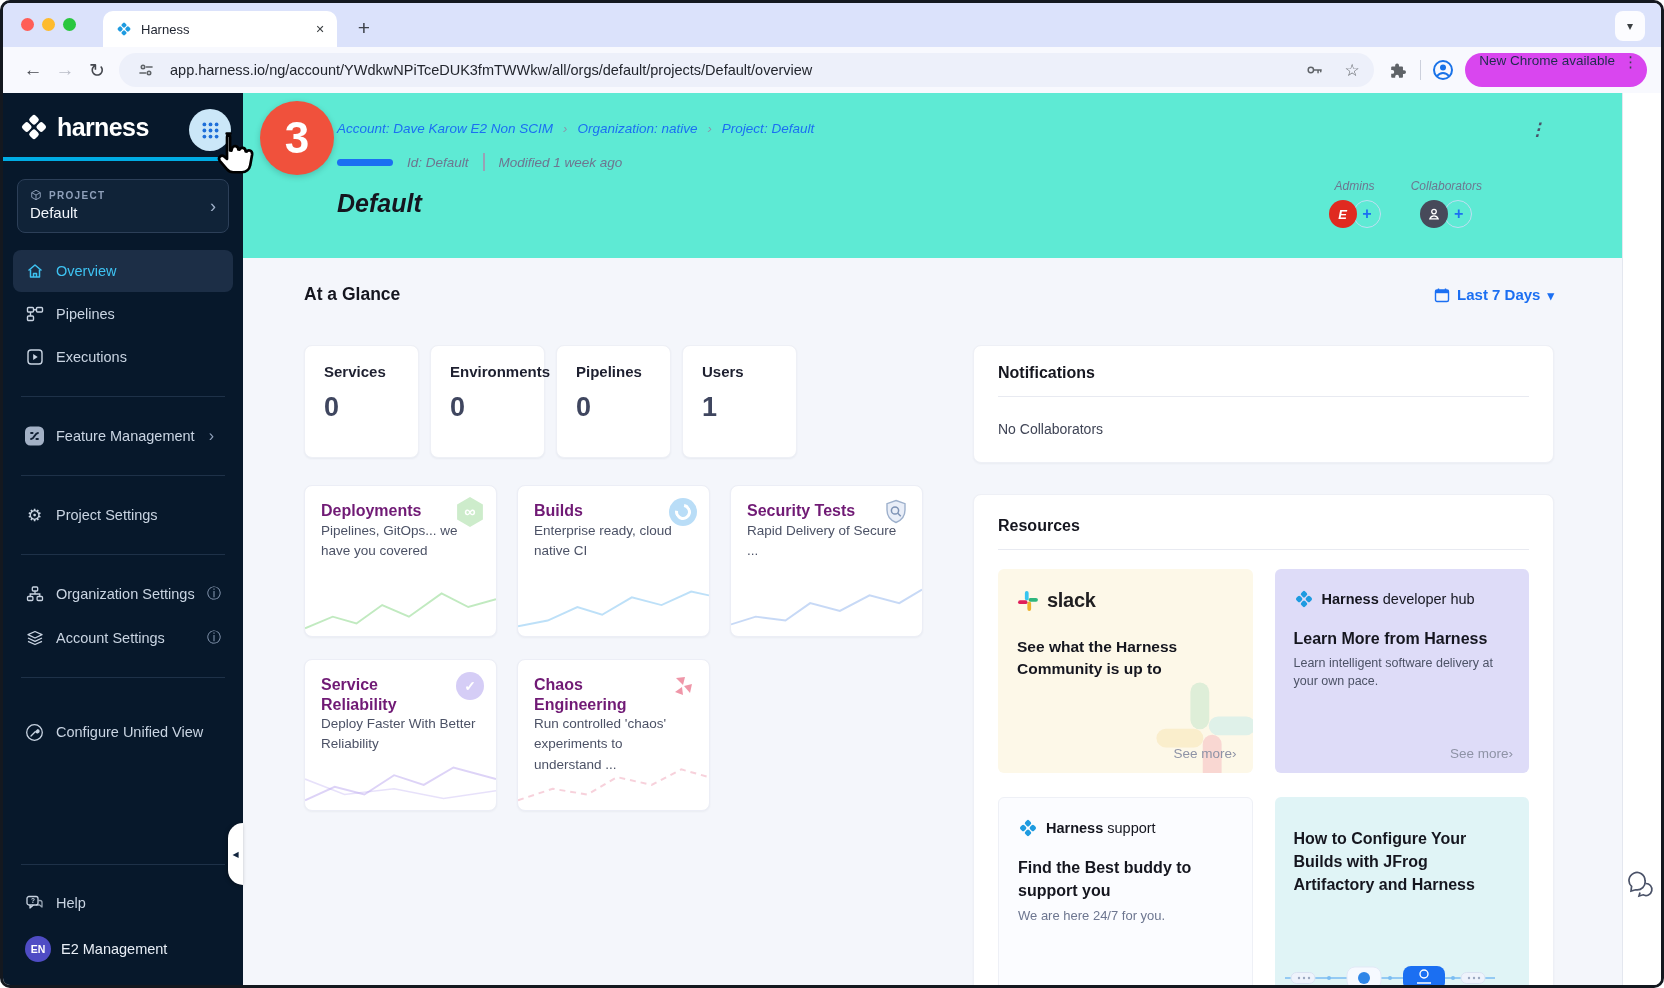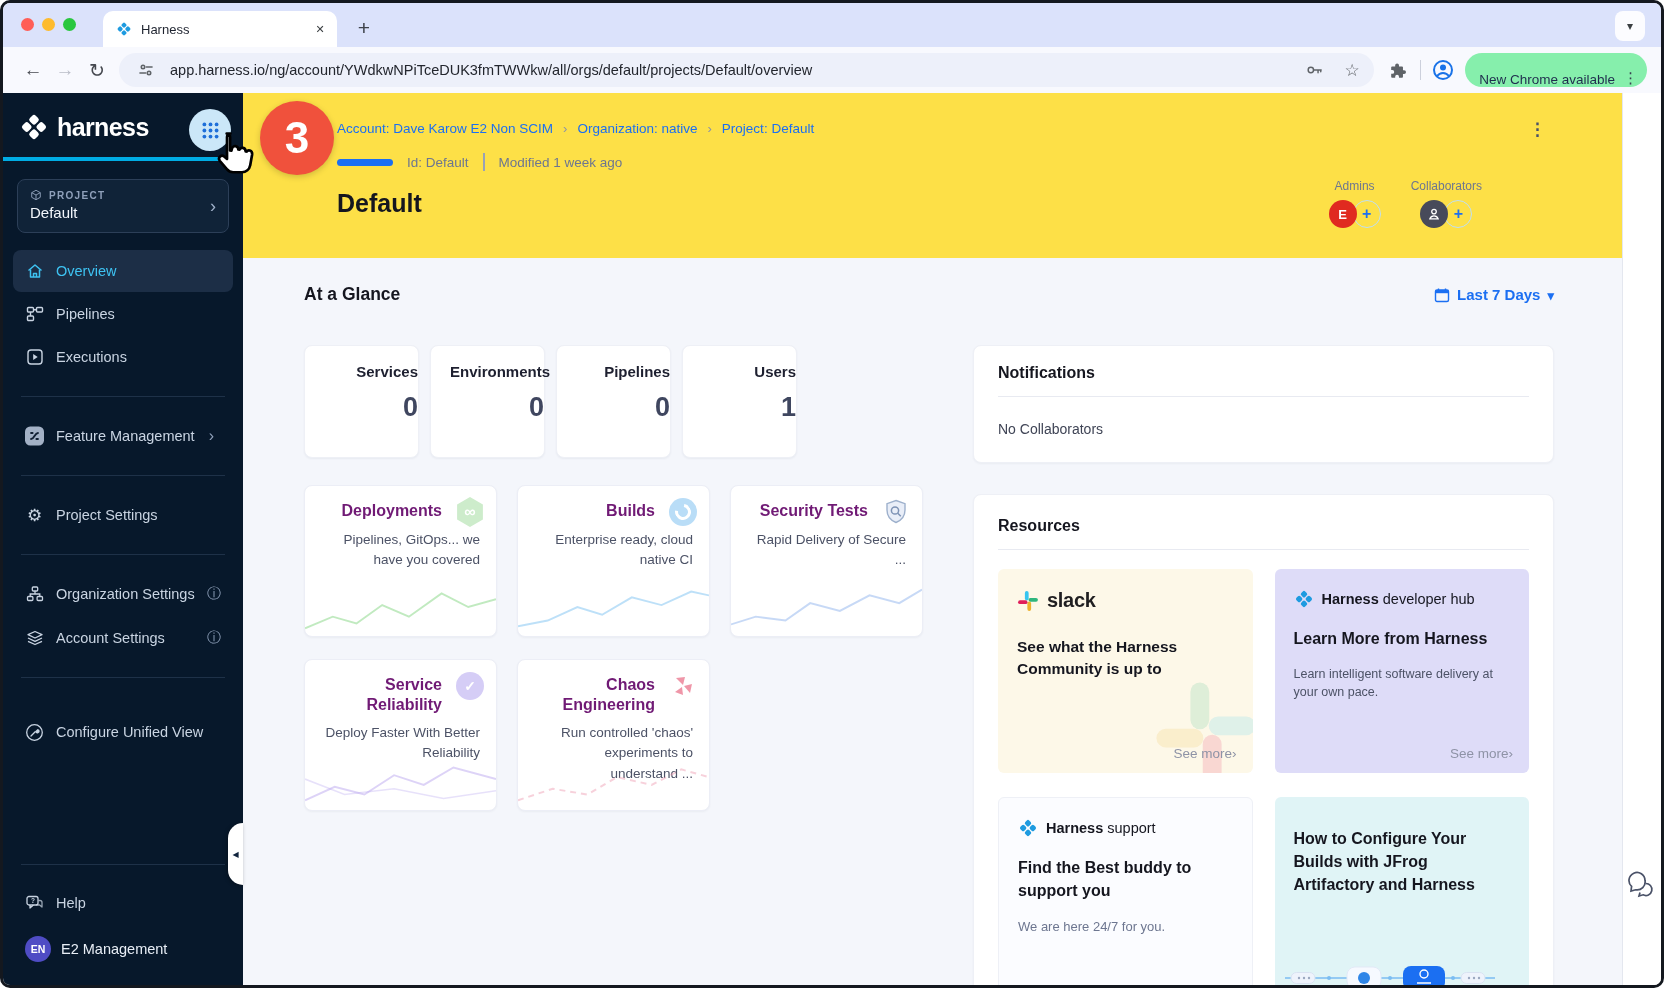--- a/index.html
+++ b/index.html
@@ -21,21 +21,21 @@
   .tabchev{position:absolute;right:16px;top:8px;width:30px;height:30px;background:#fcfcff;border-radius:8px;display:flex;align-items:center;justify-content:center;color:#3c4043;font-size:12px;}
   .tabchev::before{content:"▾";}
   .toolbar{height:46px;background:#f8f9fe;display:flex;align-items:center;padding:0 14px 0 14px;flex:none;}
   .tbtn{width:32px;height:32px;display:flex;align-items:center;justify-content:center;border-radius:50%;font-size:19px;color:#45484f;flex:none;}
   .tbtn.fwd{color:#b9bcc7;}
   .urlbar{flex:1;height:34px;background:#edf0fa;border-radius:17px;margin:0 10px 0 6px;display:flex;align-items:center;gap:10px;padding:0 8px 0 13px;min-width:0;}
   .urltext{font-size:14.5px;color:#23262e;flex:1;white-space:nowrap;overflow:hidden;}
   .ubtn{width:28px;height:28px;display:flex;align-items:center;justify-content:center;flex:none;color:#5f6368;}
   .star::before{content:"☆";font-size:17px;}
   .vsep{width:1px;height:20px;background:#ccd0dc;margin:0 8px;flex:none;}
-  .chromepill{height:34px;background:#86efac;border-radius:17px;display:flex;align-items:flex-end;gap:8px;padding:0 9px 0 14px;font-size:13.5px;color:#1f2c4d;font-weight:500;flex:none;}
+  .chromepill{height:34px;background:#d946ef;border-radius:17px;display:flex;align-items:flex-start;gap:8px;padding:0 9px 0 14px;font-size:13.5px;color:#1f2c4d;font-weight:500;flex:none;}
   .kebab::before{content:"⋮";font-size:15px;color:#394150;}
 
   
   .app{flex:1;display:flex;min-height:0;}
   .sidebar{width:240px;background:#07182b;flex:none;position:relative;display:flex;flex-direction:column;color:#c9d4e2;}
   .brand{display:flex;align-items:center;gap:8px;padding:19px 16px 15px;}
   .brandname{font-size:25px;font-weight:700;color:#fff;letter-spacing:-0.6px;}
   .modswitch{position:absolute;right:12px;top:16px;width:42px;height:42px;border-radius:50%;background:#cbe7f8;border:none;display:flex;align-items:center;justify-content:center;cursor:pointer;}
   .cyanbar{height:4px;background:#00ace4;flex:none;}
   .projsel{margin:18px 14px 2px;background:#102338;border:1px solid #2c3f58;border-radius:8px;padding:9px 12px 11px;position:relative;}
@@ -55,21 +55,21 @@
   .inforight::before{content:"ⓘ";}
   .cuv{margin-top:16px;}
   .sbottom{margin-top:auto;padding-bottom:12px;}
   .userrow{display:flex;align-items:center;gap:10px;padding:11px 22px;font-size:14.5px;color:#e8eef6;cursor:pointer;}
   .uav{width:26px;height:26px;border-radius:50%;background:#4f4cc4;color:#fff;font-size:10.5px;font-weight:700;display:flex;align-items:center;justify-content:center;flex:none;}
   .collapse{position:absolute;right:0;top:730px;width:15px;height:62px;background:#fff;border-radius:32px 0 0 32px;display:flex;align-items:center;justify-content:center;color:#10233c;font-size:8px;box-shadow:-1px 1px 4px rgba(0,0,0,.3);cursor:pointer;}
   .collapse::before{content:"◀";}
 
   
   .main{flex:1;min-width:0;display:flex;flex-direction:column;background:#f4f6fb;border-right:1px solid #e4e7ef;}
-  .pagehead{background:#fde047;padding:28px 140px 0 94px;height:165px;position:relative;flex:none;}
+  .pagehead{background:#5eead4;padding:28px 140px 0 94px;height:165px;position:relative;flex:none;font-style:italic;}
   .crumbs{display:flex;align-items:center;gap:10px;font-size:13.5px;}
   .crumb{color:#1b6ff2;text-decoration:none;cursor:pointer;}
   .csep{color:#8b93a8;font-size:13px;}
   .csep::before{content:"›";}
   .pagekebab{position:absolute;right:76px;top:26px;color:#4a5268;font-size:17px;font-weight:700;cursor:pointer;}
   .pagekebab::before{content:"⋮";}
   .idrow{margin-top:17px;display:flex;align-items:center;gap:14px;font-size:13.5px;color:#6d7690;}
   .bluepill{width:56px;height:7px;border-radius:4px;background:#1b6ff2;}
   .vdiv2{width:2px;height:18px;background:#99a1b5;}
   .titlerow{margin-top:8px;display:flex;justify-content:space-between;align-items:center;}
@@ -83,30 +83,30 @@
   .av.dark{background:#474a5a;}
   .avplus{width:28px;height:28px;border-radius:50%;border:1.5px solid #bfdff2;margin-left:-4px;display:flex;align-items:center;justify-content:center;color:#1b6ff2;cursor:pointer;}
   .avplus::before{content:"+";font-size:16px;font-weight:700;}
 
   .content{flex:1;min-height:0;overflow:hidden;padding:26px 68px 0 61px;}
   .glance{display:flex;justify-content:space-between;align-items:center;}
   .h2{margin:0;font-size:17.5px;color:#15161f;font-weight:800;}
   .range{display:flex;align-items:center;gap:7px;color:#1b6ff2;font-size:15px;font-weight:600;cursor:pointer;}
   .caret::before{content:"▾";font-size:13px;}
   .cols{display:flex;gap:47px;margin-top:40px;align-items:flex-start;}
-  .leftcol{width:622px;flex:none;text-align:right;}
+  .leftcol{width:622px;flex:none;}
   .stats{display:flex;gap:11px;}
   .stat{width:115px;height:113px;background:#fff;border-radius:8px;border:1px solid #eef0f6;box-shadow:0 1px 2px rgba(40,50,80,.06);padding:17px 0 0 19px;cursor:pointer;}
   .slabel{font-size:15px;font-weight:700;color:#1e2030;}
   .snum{margin-top:12px;font-size:27px;font-weight:700;color:#3f465f;}
   .mods{margin-top:27px;display:grid;grid-template-columns:repeat(3,193px);gap:22px 20px;}
   .mcard{position:relative;height:152px;background:#fff;border-radius:8px;border:1px solid #eceef6;box-shadow:0 1px 2px rgba(40,50,80,.05);padding:15px 16px;overflow:hidden;cursor:pointer;}
   .mtitle{font-size:16px;font-weight:800;color:#701a75;line-height:1.22;padding-right:38px;}
   .micon{position:absolute;top:11px;right:11px;width:30px;height:30px;display:flex;align-items:center;justify-content:center;}
-  .mdesc{margin-top:9px;font-size:13.5px;color:#4c5266;line-height:1.5;}
+  .mdesc{font-size:13.5px;color:#4c5266;line-height:1.5;}
   .squig{position:absolute;left:0;bottom:0;width:100%;height:58px;}
   .hexdep{width:30px;height:30px;background:#cdeccb;clip-path:polygon(50% 0,93% 25%,93% 75%,50% 100%,7% 75%,7% 25%);display:flex;align-items:center;justify-content:center;color:#fff;font-size:16px;font-weight:700;}
   .bldico{width:28px;height:28px;border-radius:50%;background:#b9ddf7;position:relative;overflow:hidden;}
   .bldico::after{content:"";position:absolute;inset:6px;border:3.5px solid #fff;border-top-color:transparent;border-radius:50%;transform:rotate(-35deg);}
   .relico{width:28px;height:28px;border-radius:50%;background:#d5cdf6;display:flex;align-items:center;justify-content:center;color:#fff;font-size:14px;font-weight:700;}
   .relico::before{content:"✓";}
 
   .rightcol{flex:1;min-width:0;}
   .card{background:#fff;border-radius:8px;border:1px solid #eef0f6;box-shadow:0 1px 2px rgba(40,50,80,.05);}
   .notif{height:118px;padding:18px 24px;}
@@ -120,21 +120,21 @@
   .rcard.devhub{background:#dedcf8;}
   .rcard.support{background:#fbfcff;border:1px solid #eef0f6;}
   .rcard.jfrog{background:#e0f4f6;}
   .rbrand{display:flex;align-items:center;gap:8px;}
   .slackword{font-size:20px;font-weight:800;color:#201f21;letter-spacing:-0.3px;}
   .hbrand{font-size:14.5px;color:#15161f;}
   .hbrand b{font-weight:800;}
   .rhead{margin-top:24px;font-size:15.5px;font-weight:800;color:#15161f;line-height:1.45;}
   .devhub .rhead,.support .rhead{margin-top:18px;font-size:16px;}
   .jfrog .rhead{margin-top:10px;font-size:16px;}
-  .rbody{margin-top:16px;font-size:12.5px;color:#4c5266;line-height:1.4;}
+  .rbody{margin-top:5px;font-size:12.5px;color:#4c5266;line-height:1.4;}
   .support .rbody{font-size:13px;color:#6d7690;}
   .rcta{position:absolute;right:16px;bottom:12px;font-size:13.5px;color:#8e93a6;}
   .slackmark{position:absolute;right:-8px;bottom:-14px;width:110px;height:110px;opacity:.15;}
   .pipe{position:absolute;left:10px;right:10px;bottom:6px;height:36px;}
 
   .gutter{width:38px;background:#fff;position:relative;flex:none;}
   .chatfab{position:absolute;left:50%;transform:translateX(-50%);bottom:86px;width:30px;height:28px;color:#4a5268;cursor:pointer;}
 
   .anno{position:absolute;left:257px;top:98px;width:74px;height:74px;border-radius:50%;background:#f0513c;color:#fff;font-size:44px;font-weight:700;display:flex;align-items:center;justify-content:center;z-index:50;box-shadow:0 2px 6px rgba(0,0,0,.18);}
   .cursor{position:absolute;left:206px;top:127px;width:46px;height:50px;z-index:60;pointer-events:none;}

